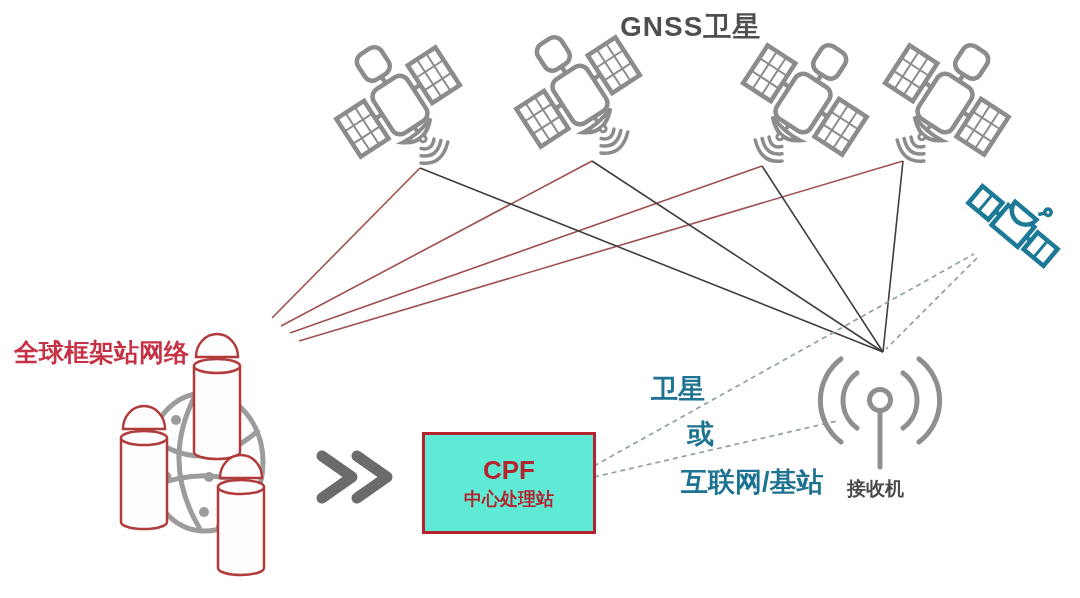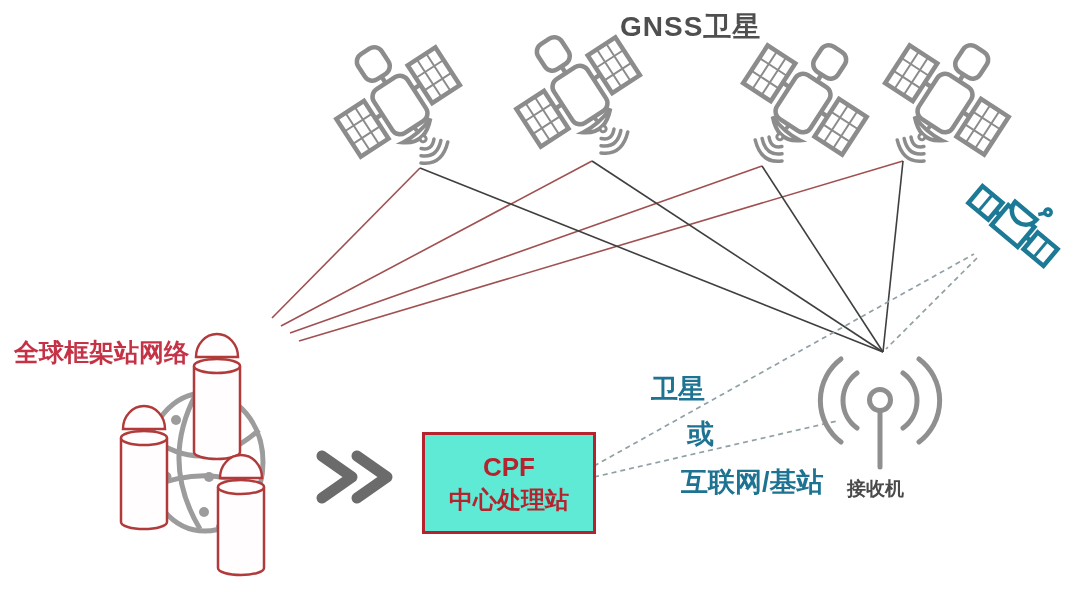--- a/index.html
+++ b/index.html
@@ -15,21 +15,21 @@
   .lbl-or{left:687px;top:416px;font-size:27px;color:#1d7391;}
   .lbl-internet{left:664px;top:464px;font-size:27px;color:#1d7391;margin-left:17px;}
   .lbl-receiver{left:847px;top:476px;font-size:19px;color:#4a4a4a;}
   .cpf-box{
     position:absolute;left:422px;top:432px;width:168px;height:96px;
     border:3px solid #b5242e;background:#5eead4;z-index:4;
     display:flex;flex-direction:column;align-items:center;justify-content:center;
     color:#b5242e;font-weight:bold;line-height:1.3;
   }
   .cpf-line1{font-size:26px;}
-  .cpf-line2{font-size:24px;}
+  .cpf-line2{font-size:18px;}
 </style>
 </head>
 <body>
 
 <div class="stage">
 
   <svg width="1080" height="598" viewBox="0 0 1080 598">
     <defs>
 
       <g id="sat-def">

